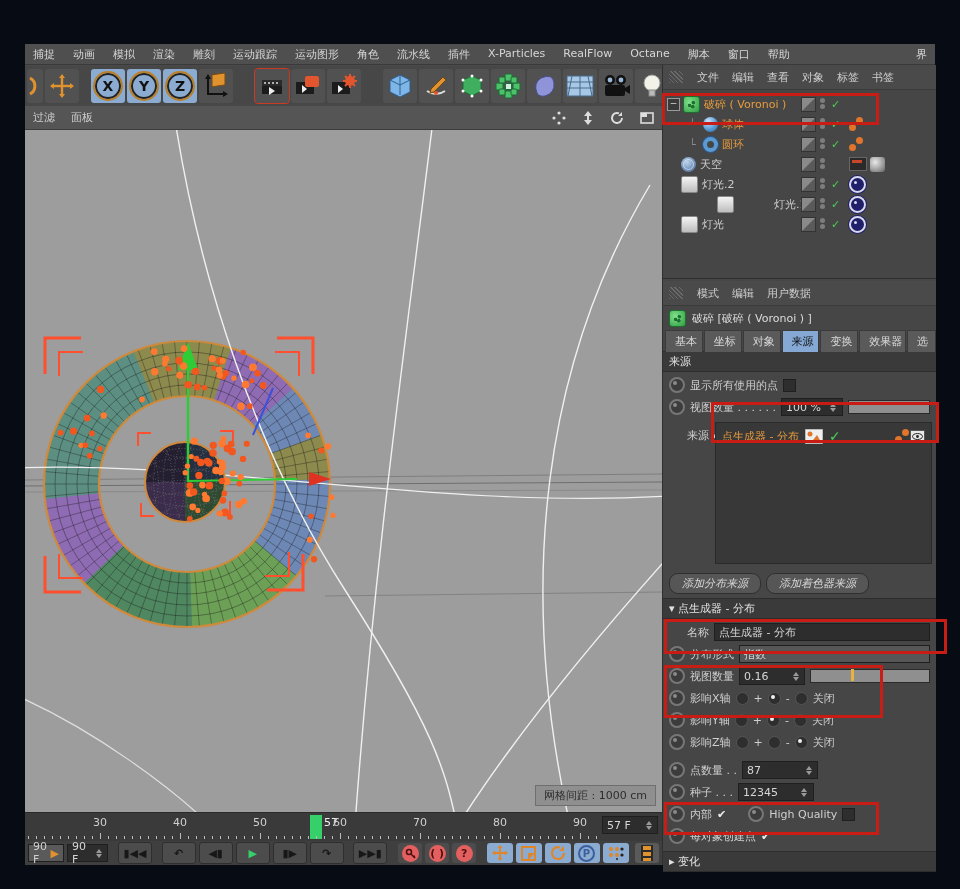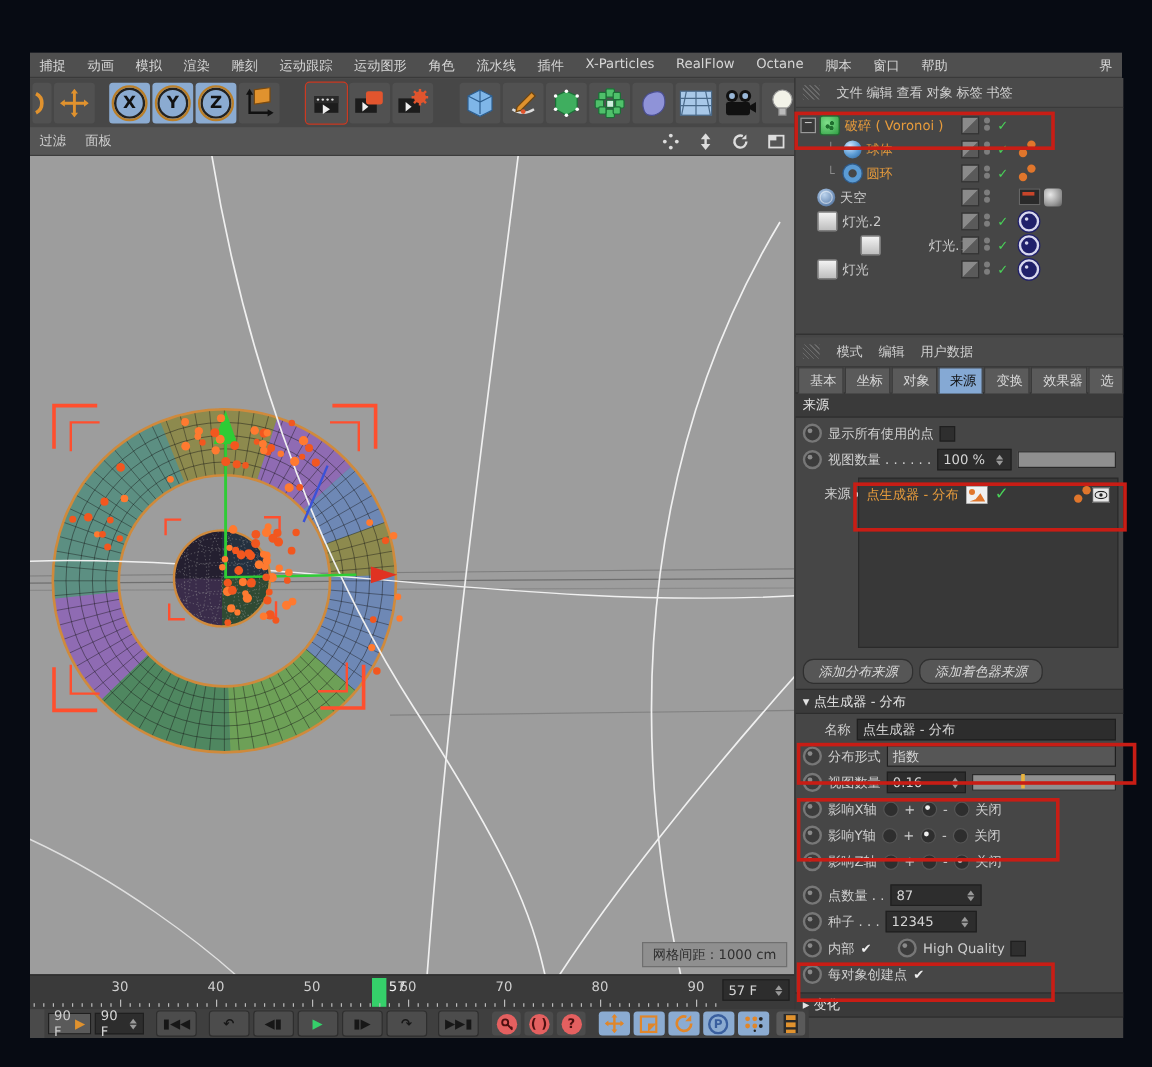--- a/index.html
+++ b/index.html
@@ -86,21 +86,21 @@
   .axdot.sel:after{content:"";position:absolute;left:2.5px;top:2.5px;width:4px;height:4px;border-radius:50%;background:#efefef;}
   .redbox{position:absolute;border:3px solid #c81d15;pointer-events:none;}
   
   .ruler{left:25px;top:812px;width:637px;height:28px;background:#3a3a3a;border-top:1px solid #2a2a2a;overflow:hidden;}
   .ruler .num{position:absolute;top:3px;color:#cfcfcf;font-size:11px;transform:translateX(-50%);}
   .ruler .tick{position:absolute;bottom:2px;width:1px;height:3px;background:#bbb;}
   .ruler .tick.big{height:6px;}
   .marker{position:absolute;left:285px;top:2px;width:12px;height:24px;background:#35d06a;}
   .curlabel{position:absolute;top:3px;color:#f2f2f2;}
   .framefield{position:absolute;right:4px;top:3px;width:46px;}
-  .transport{left:25px;top:841px;width:637px;height:24px;background:#3f3f3f;display:flex;align-items:center;gap:3px;padding:0 3px;box-sizing:border-box;margin-left:12px;}
+  .transport{left:25px;top:841px;width:637px;height:24px;background:#3f3f3f;display:flex;align-items:center;gap:3px;padding:0 3px;box-sizing:border-box;}
   .tbtn{width:32px;height:20px;background:#4c4c4c;border:1px solid #2e2e2e;border-radius:3px;display:flex;align-items:center;justify-content:center;color:#171717;font-weight:bold;flex:0 0 auto;}
   .tbtn.playing{color:#35d06a;}
   .rbtn{width:24px;height:20px;border-radius:3px;background:#4c4c4c;display:flex;align-items:center;justify-content:center;flex:0 0 auto;}
   .rcirc{width:17px;height:17px;border-radius:50%;background:#e46060;color:#4d1010;display:flex;align-items:center;justify-content:center;font-weight:bold;font-size:11px;}
   .bbtn{width:26px;height:20px;border-radius:3px;background:#8babd1;display:flex;align-items:center;justify-content:center;flex:0 0 auto;color:#e0862a;font-weight:bold;}
   svg{display:block;}
 </style>
 </head>
 <body>
 
@@ -555,21 +555,21 @@
         <circle cx="286.0132188796997" cy="386.35298639535904" r="2.796592593193054" fill="#f2571f"></circle>
         <circle cx="284.8048434853554" cy="409.64371263980865" r="3.010990619659424" fill="#ff7a30"></circle>
       </svg>
     <div class="grid-label">网格间距 : 1000 cm</div>
   </div>
 
   <div class="abs rpanel">
 
     <div class="pmenu">
       <span class="grip"></span>
-      <span style="display:flex;gap:3px;">
+      <span style="display:flex;gap:13px;">
           <span class="mi">文件</span>
           <span class="mi">编辑</span>
           <span class="mi">查看</span>
           <span class="mi">对象</span>
           <span class="mi">标签</span>
           <span class="mi">书签</span>
         </span>
     </div>
     <div class="otree" id="otree">
         <div class="orow" style="top: 4px; padding-left: 4px;">
@@ -676,20 +676,24 @@
         </div>
       </div>
 
     <div class="pmenu" style="margin-top:2px;">
       <span class="grip"></span>
       <span style="display:flex;gap:13px;">
           <span class="mi">模式</span>
           <span class="mi">编辑</span>
           <span class="mi">用户数据</span>
         </span>
+    </div>
+    <div class="attr-title">
+      <span class="oi oi-voronoi"></span>
+      <span>破碎 [破碎 ( Voronoi ) ]</span>
     </div>
     <div class="tabs" id="tabs">
         <span class="tab">基本</span>
         <span class="tab">坐标</span>
         <span class="tab">对象</span>
         <span class="tab active">来源</span>
         <span class="tab">变换</span>
         <span class="tab">效果器</span>
         <span class="tab">选</span>
       </div>

